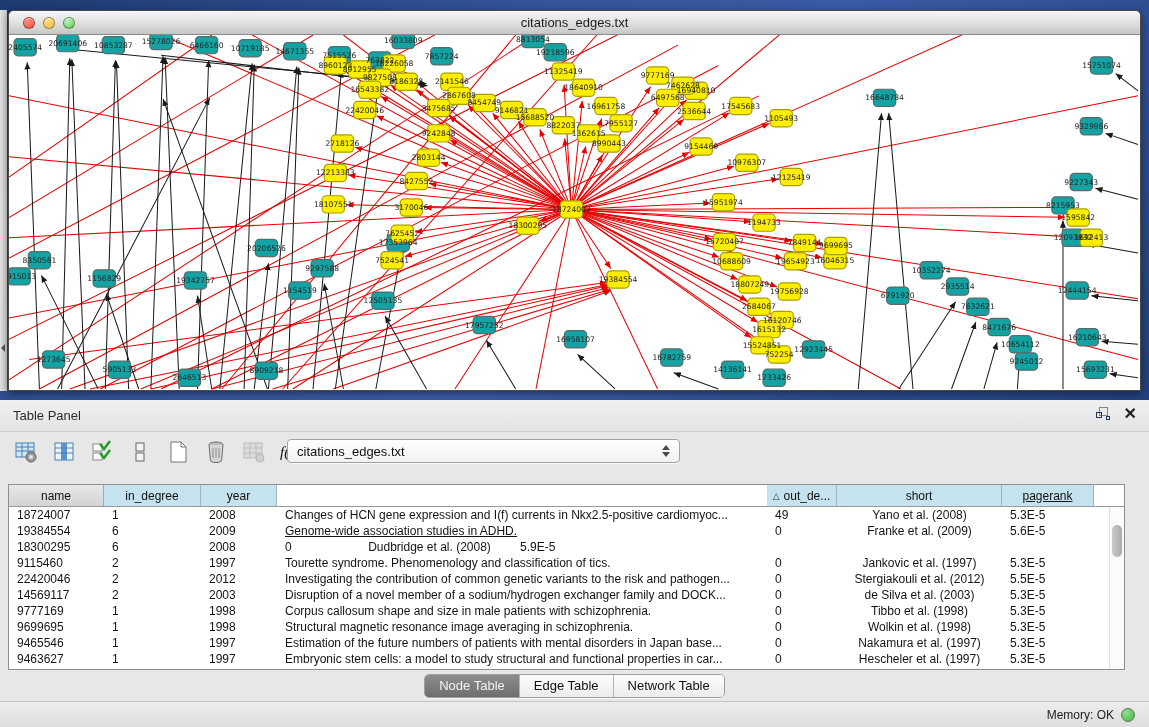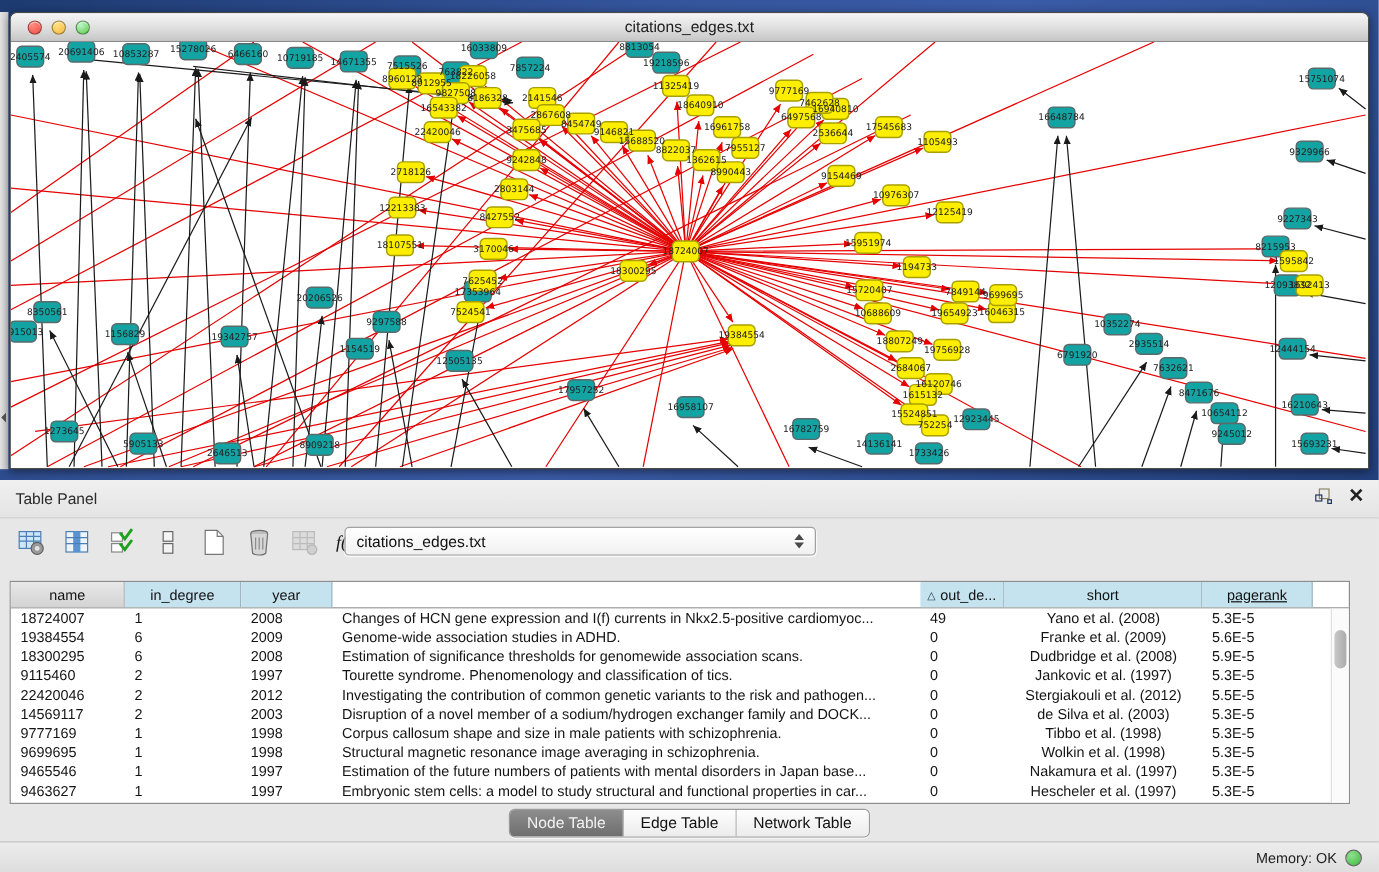--- a/index.html
+++ b/index.html
@@ -584,30 +584,29 @@
               <div class="tcell left" style="width: 76px;">2008</div>
               <div class="tcell left" style="width: 490px;">Changes of HCN gene expression and I(f) currents in Nkx2.5-positive cardiomyoc...</div>
               <div class="tcell left" style="width: 70px;">49</div>
               <div class="tcell center" style="width: 165px;">Yano et al. (2008)</div>
               <div class="tcell left" style="width: 92px;">5.3E-5</div>
             </div>
             <div class="trow">
               <div class="tcell left" style="width: 95px;">19384554</div>
               <div class="tcell left" style="width: 97px;">6</div>
               <div class="tcell left" style="width: 76px;">2009</div>
-              <div class="tcell left" style="width: 490px;">Genome-wide association studies in ADHD.</div>
+              <div class="tcell left" style="width: 490px; text-decoration: underline;">Genome-wide association studies in ADHD.</div>
               <div class="tcell left" style="width: 70px;">0</div>
               <div class="tcell center" style="width: 165px;">Franke et al. (2009)</div>
               <div class="tcell left" style="width: 92px;">5.6E-5</div>
             </div>
             <div class="trow">
               <div class="tcell left" style="width: 95px;">18300295</div>
               <div class="tcell left" style="width: 97px;">6</div>
               <div class="tcell left" style="width: 76px;">2008</div>
-              <div class="tcell left" style="width: 490px;">Estimation of significance thresholds for genomewide association scans.</div>
               <div class="tcell left" style="width: 70px;">0</div>
               <div class="tcell center" style="width: 165px;">Dudbridge et al. (2008)</div>
               <div class="tcell left" style="width: 92px;">5.9E-5</div>
             </div>
             <div class="trow">
               <div class="tcell left" style="width: 95px;">9115460</div>
               <div class="tcell left" style="width: 97px;">2</div>
               <div class="tcell left" style="width: 76px;">1997</div>
               <div class="tcell left" style="width: 490px;">Tourette syndrome. Phenomenology and classification of tics.</div>
               <div class="tcell left" style="width: 70px;">0</div>

